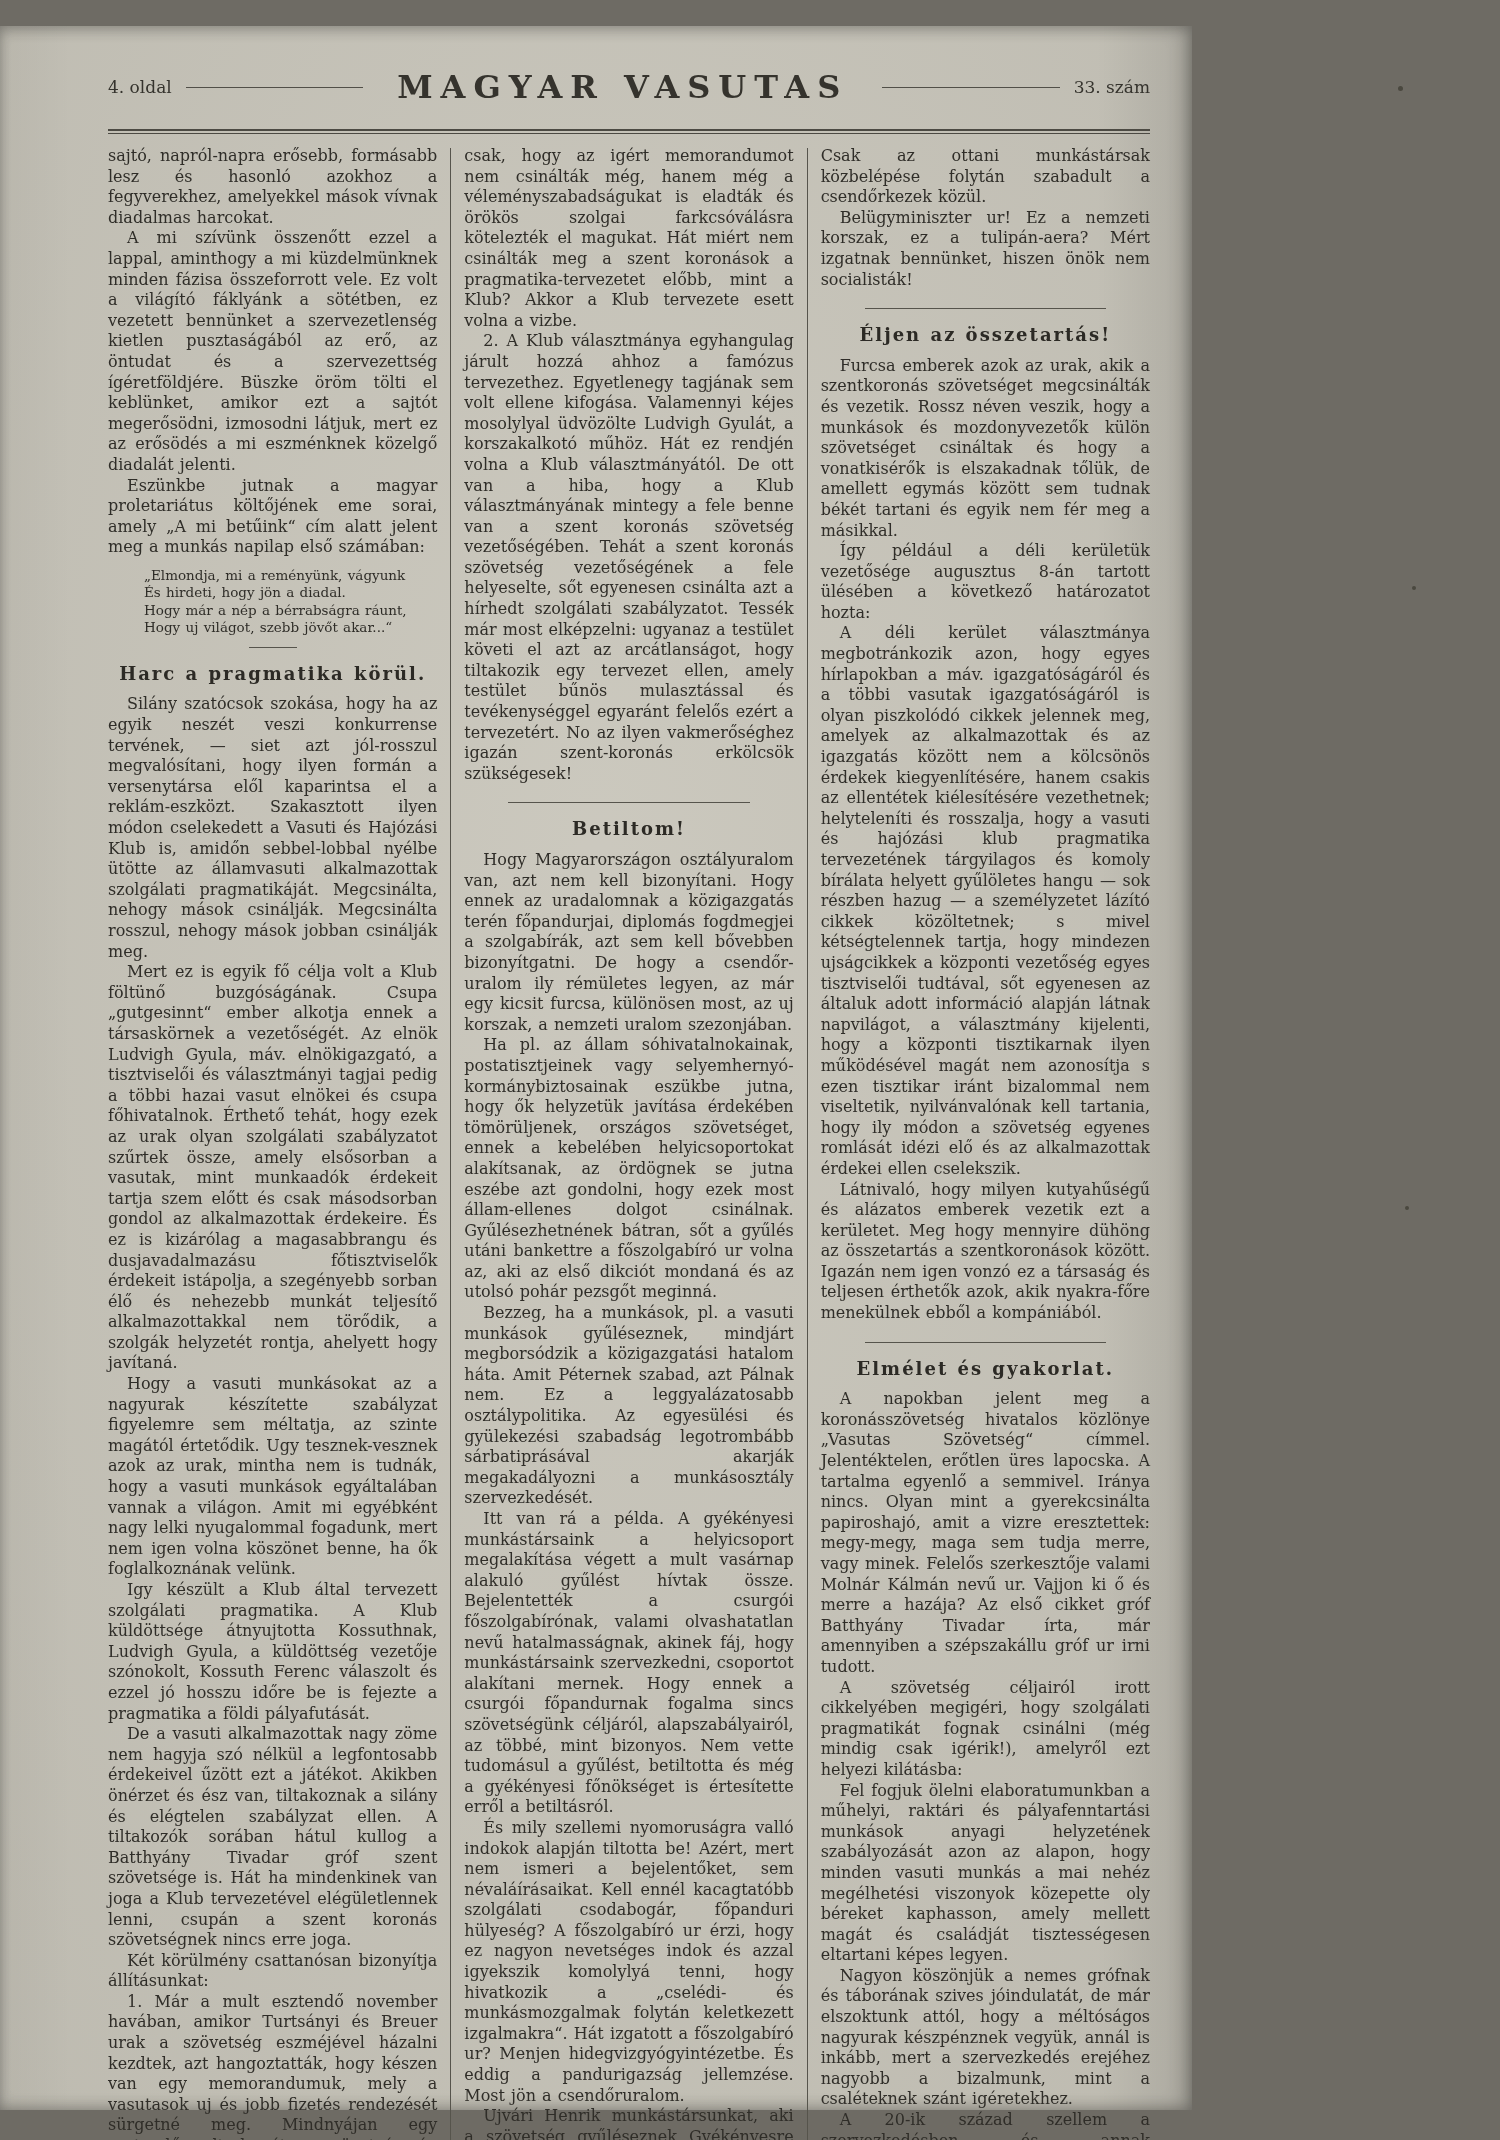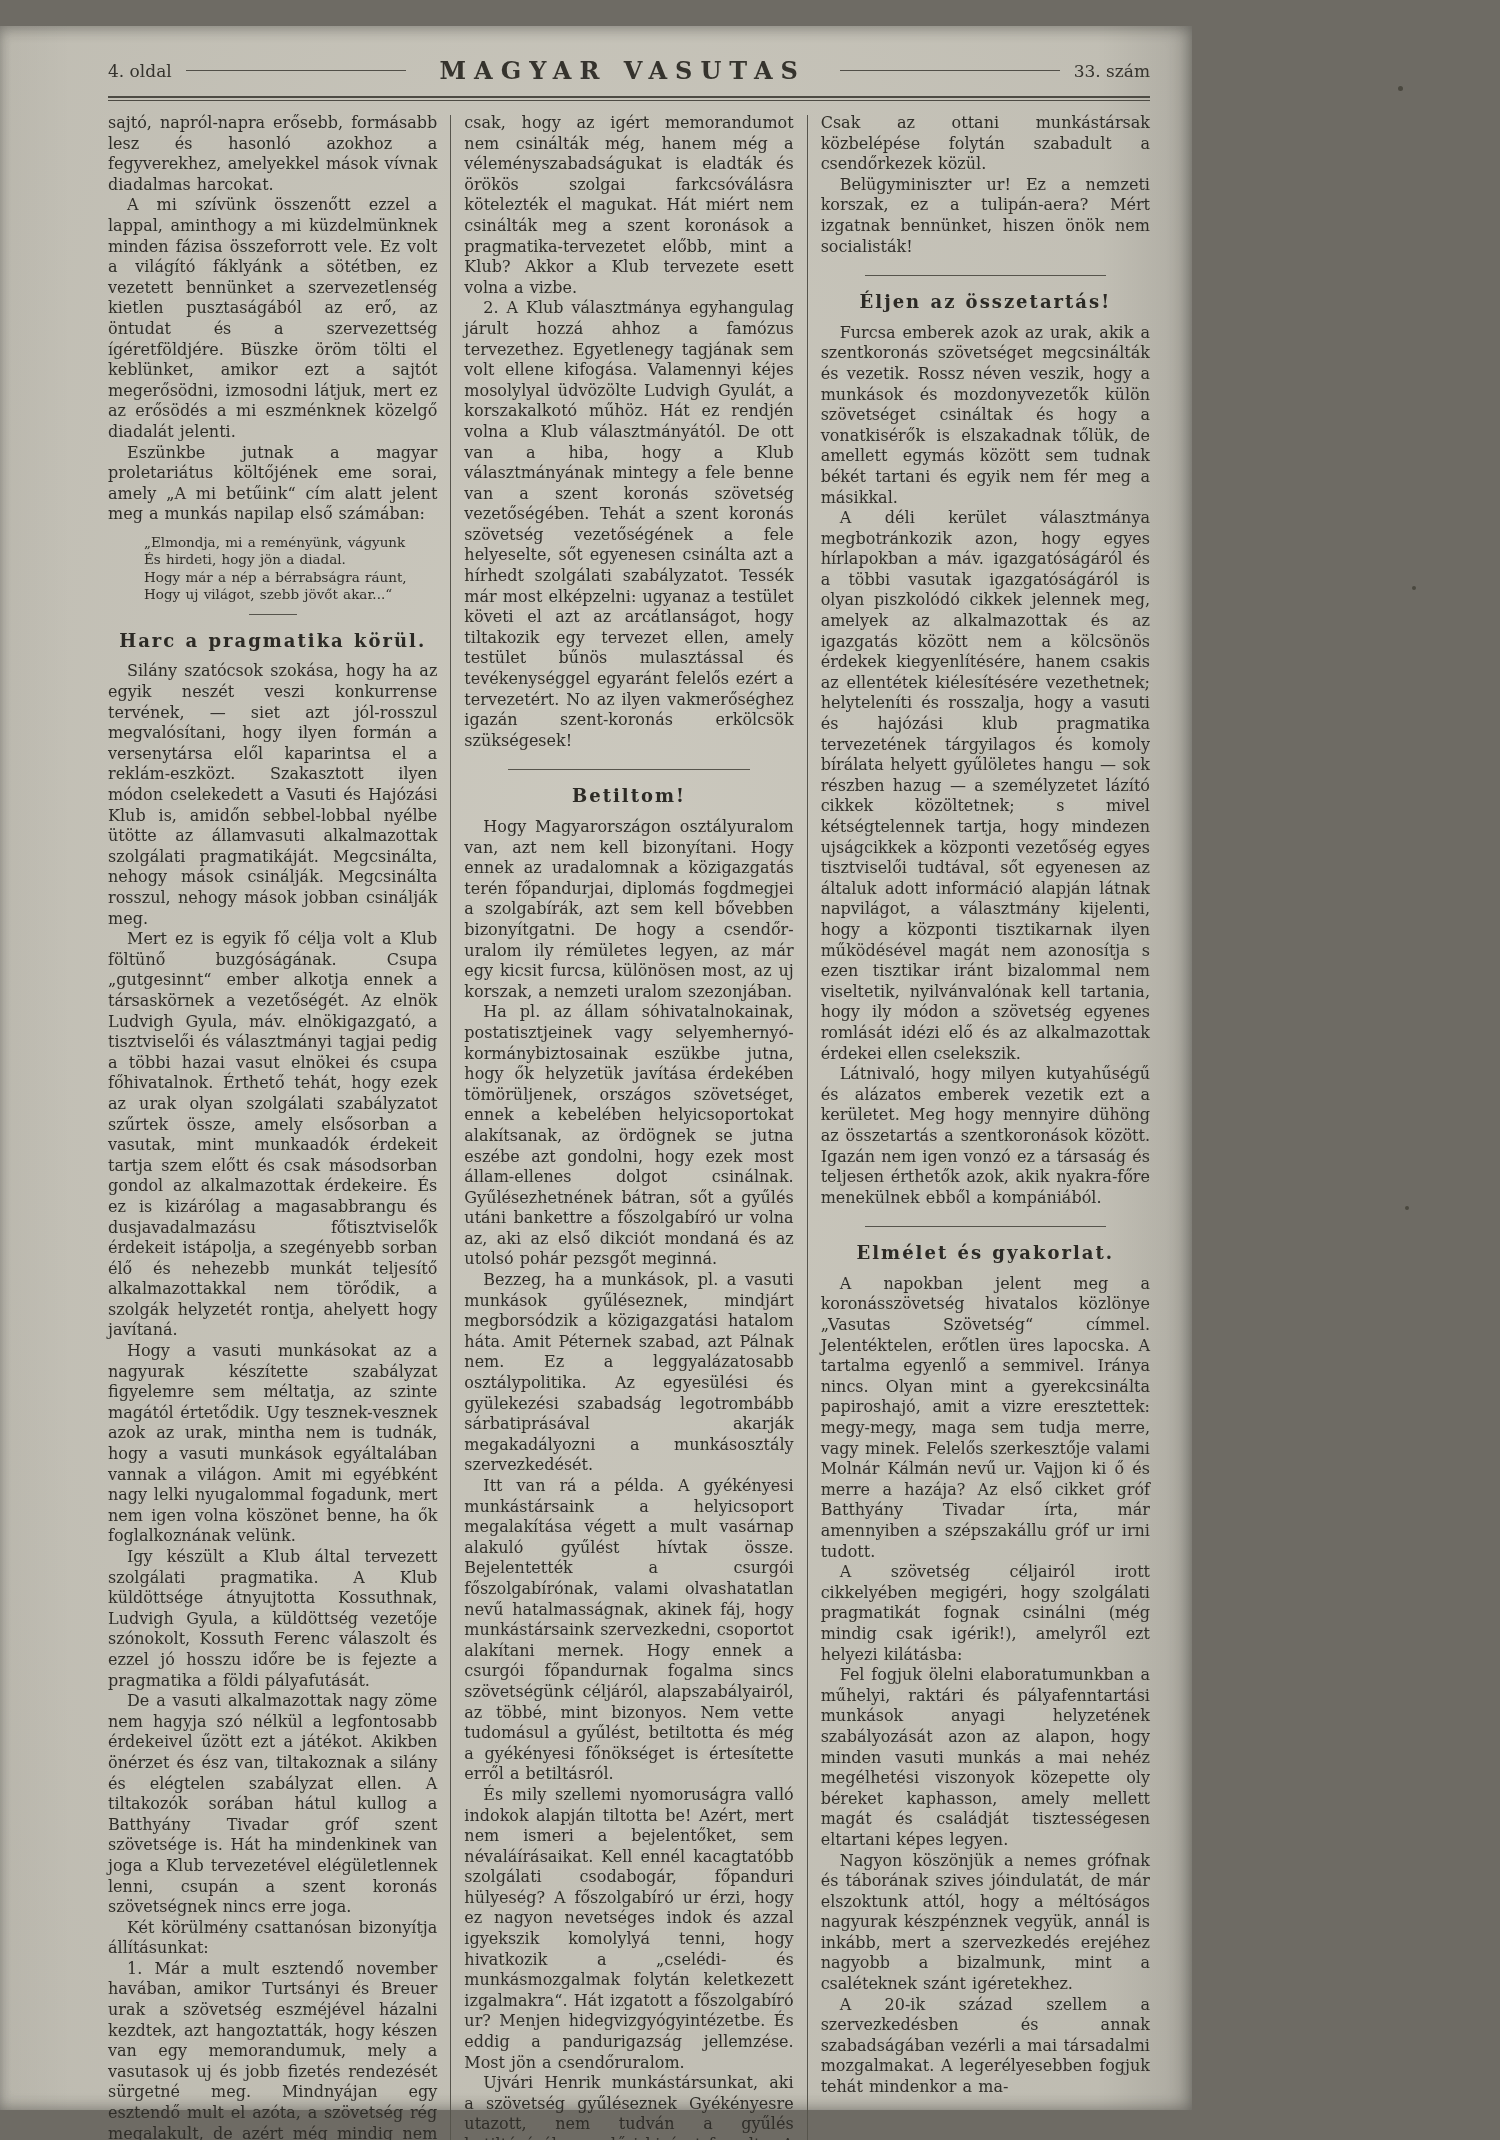--- a/index.html
+++ b/index.html
@@ -13,21 +13,21 @@
     position:absolute;left:0;top:26px;right:24px;bottom:30px;
     background:#c8c5ba;
     background-image:
       radial-gradient(ellipse at 50% 40%, rgba(255,255,255,0.06), rgba(0,0,0,0.05)),
       linear-gradient(90deg, rgba(0,0,0,0.04) 0%, rgba(0,0,0,0) 6%, rgba(0,0,0,0) 92%, rgba(0,0,0,0.10) 100%);
     box-shadow: inset -8px 0 18px rgba(0,0,0,.20), inset 0 5px 12px rgba(0,0,0,.14), inset 0 -5px 12px rgba(0,0,0,.12);
   }
   .content{position:absolute;left:108px;right:42px;top:26px;bottom:18px;color:#2f2d28;}
   header{display:flex;align-items:center;color:#35332d;}
   .pageno,.issue{font-size:17px;white-space:nowrap;}
-  .title{font-size:24px;font-weight:bold;letter-spacing:8px;margin:4px 20px;white-space:nowrap;}
+  .title{font-size:32px;font-weight:bold;letter-spacing:8px;margin:16px 20px;white-space:nowrap;}
   .hline{flex:1;height:0;border-top:1px solid #514f48;margin:0 14px;}
   .header-rule{margin-top:7px;height:2px;border-top:2px solid #4c4a43;border-bottom:1px solid #4c4a43;}
   .columns{display:flex;margin-top:12px;align-items:stretch;}
   .col{flex:1;min-width:0;text-align:justify;font-size:16px;line-height:20.6px;word-spacing:1px;}
   .vrule{width:1px;background:#56544c;margin:2px 13px 0 13px;}
   .para{margin:0;text-indent:19px;}
   .para.cont{text-indent:0;}
   h2.art-heading{
     text-align:center;font-weight:bold;font-size:18px;letter-spacing:2px;
     margin:16px 0 10px;text-indent:0;color:#2c2a25;
@@ -89,20 +89,21 @@
             <div class="para">És mily szellemi nyomoruságra valló indokok alapján tiltotta be! Azért, mert nem ismeri a bejelentőket, sem névaláírásaikat. Kell ennél kacagtatóbb szolgálati csodabogár, főpanduri hülyeség? A főszolgabíró ur érzi, hogy ez nagyon nevetséges indok és azzal igyekszik komolylyá tenni, hogy hivatkozik a „cselédi- és munkásmozgalmak folytán keletkezett izgalmakra“. Hát izgatott a főszolgabíró ur? Menjen hidegvizgyógyintézetbe. És eddig a pandurigazság jellemzése. Most jön a csendőruralom.</div>
             <div class="para">Ujvári Henrik munkástársunkat, aki a szövetség gyűléseznek Gyékényesre utazott, nem tudván a gyűlés betiltásáról, csendőri kiséret fogadta. A csendőr kart tudtatni, rá akarták bizonyítani, hogy — aratósztrájkot akar csináltatni a vasuti munkásokkal.</div>
           </section>
         <div class="vrule"></div>
         <section class="col">
             <div class="para cont">Csak az ottani munkástársak közbelépése folytán szabadult a csendőrkezek közül.</div>
             <div class="para">Belügyminiszter ur! Ez a nemzeti korszak, ez a tulipán-aera? Mért izgatnak bennünket, hiszen önök nem socialisták!</div>
             <div class="rule"></div>
             <h2 class="art-heading">Éljen az összetartás!</h2>
             <div class="para">Furcsa emberek azok az urak, akik a szentkoronás szövetséget megcsinálták és vezetik. Rossz néven veszik, hogy a munkások és mozdonyvezetők külön szövetséget csináltak és hogy a vonatkisérők is elszakadnak tőlük, de amellett egymás között sem tudnak békét tartani és egyik nem fér meg a másikkal.</div>
+            <div class="para">Így például a déli kerületük vezetősége augusztus 8-án tartott ülésében a következő határozatot hozta:</div>
             <div class="para">A déli kerület választmánya megbotránkozik azon, hogy egyes hírlapokban a máv. igazgatóságáról és a többi vasutak igazgatóságáról is olyan piszkolódó cikkek jelennek meg, amelyek az alkalmazottak és az igazgatás között nem a kölcsönös érdekek kiegyenlítésére, hanem csakis az ellentétek kiélesítésére vezethetnek; helyteleníti és rosszalja, hogy a vasuti és hajózási klub pragmatika tervezetének tárgyilagos és komoly bírálata helyett gyűlöletes hangu — sok részben hazug — a személyzetet lázító cikkek közöltetnek; s mivel kétségtelennek tartja, hogy mindezen ujságcikkek a központi vezetőség egyes tisztviselői tudtával, sőt egyenesen az általuk adott információ alapján látnak napvilágot, a választmány kijelenti, hogy a központi tisztikarnak ilyen működésével magát nem azonosítja s ezen tisztikar iránt bizalommal nem viseltetik, nyilvánvalónak kell tartania, hogy ily módon a szövetség egyenes romlását idézi elő és az alkalmazottak érdekei ellen cselekszik.</div>
             <div class="para">Látnivaló, hogy milyen kutyahűségű és alázatos emberek vezetik ezt a kerületet. Meg hogy mennyire dühöng az összetartás a szentkoronások között. Igazán nem igen vonzó ez a társaság és teljesen érthetők azok, akik nyakra-főre menekülnek ebből a kompániából.</div>
             <div class="rule"></div>
             <h2 class="art-heading">Elmélet és gyakorlat.</h2>
             <div class="para">A napokban jelent meg a koronásszövetség hivatalos közlönye „Vasutas Szövetség“ címmel. Jelentéktelen, erőtlen üres lapocska. A tartalma egyenlő a semmivel. Iránya nincs. Olyan mint a gyerekcsinálta papiroshajó, amit a vizre eresztettek: megy-megy, maga sem tudja merre, vagy minek. Felelős szerkesztője valami Molnár Kálmán nevű ur. Vajjon ki ő és merre a hazája? Az első cikket gróf Batthyány Tivadar írta, már amennyiben a szépszakállu gróf ur irni tudott.</div>
             <div class="para">A szövetség céljairól irott cikkelyében megigéri, hogy szolgálati pragmatikát fognak csinálni (még mindig csak igérik!), amelyről ezt helyezi kilátásba:</div>
             <div class="para">Fel fogjuk ölelni elaboratumunkban a műhelyi, raktári és pályafenntartási munkások anyagi helyzetének szabályozását azon az alapon, hogy minden vasuti munkás a mai nehéz megélhetési viszonyok közepette oly béreket kaphasson, amely mellett magát és családját tisztességesen eltartani képes legyen.</div>
             <div class="para">Nagyon köszönjük a nemes grófnak és táborának szives jóindulatát, de már elszoktunk attól, hogy a méltóságos nagyurak készpénznek vegyük, annál is inkább, mert a szervezkedés erejéhez nagyobb a bizalmunk, mint a csaléteknek szánt igéretekhez.</div>
             <div class="para">A 20-ik század szellem a szervezkedésben és annak szabadságában vezérli a mai társadalmi mozgalmakat. A legerélyesebben fogjuk tehát mindenkor a ma-</div>
           </section>

